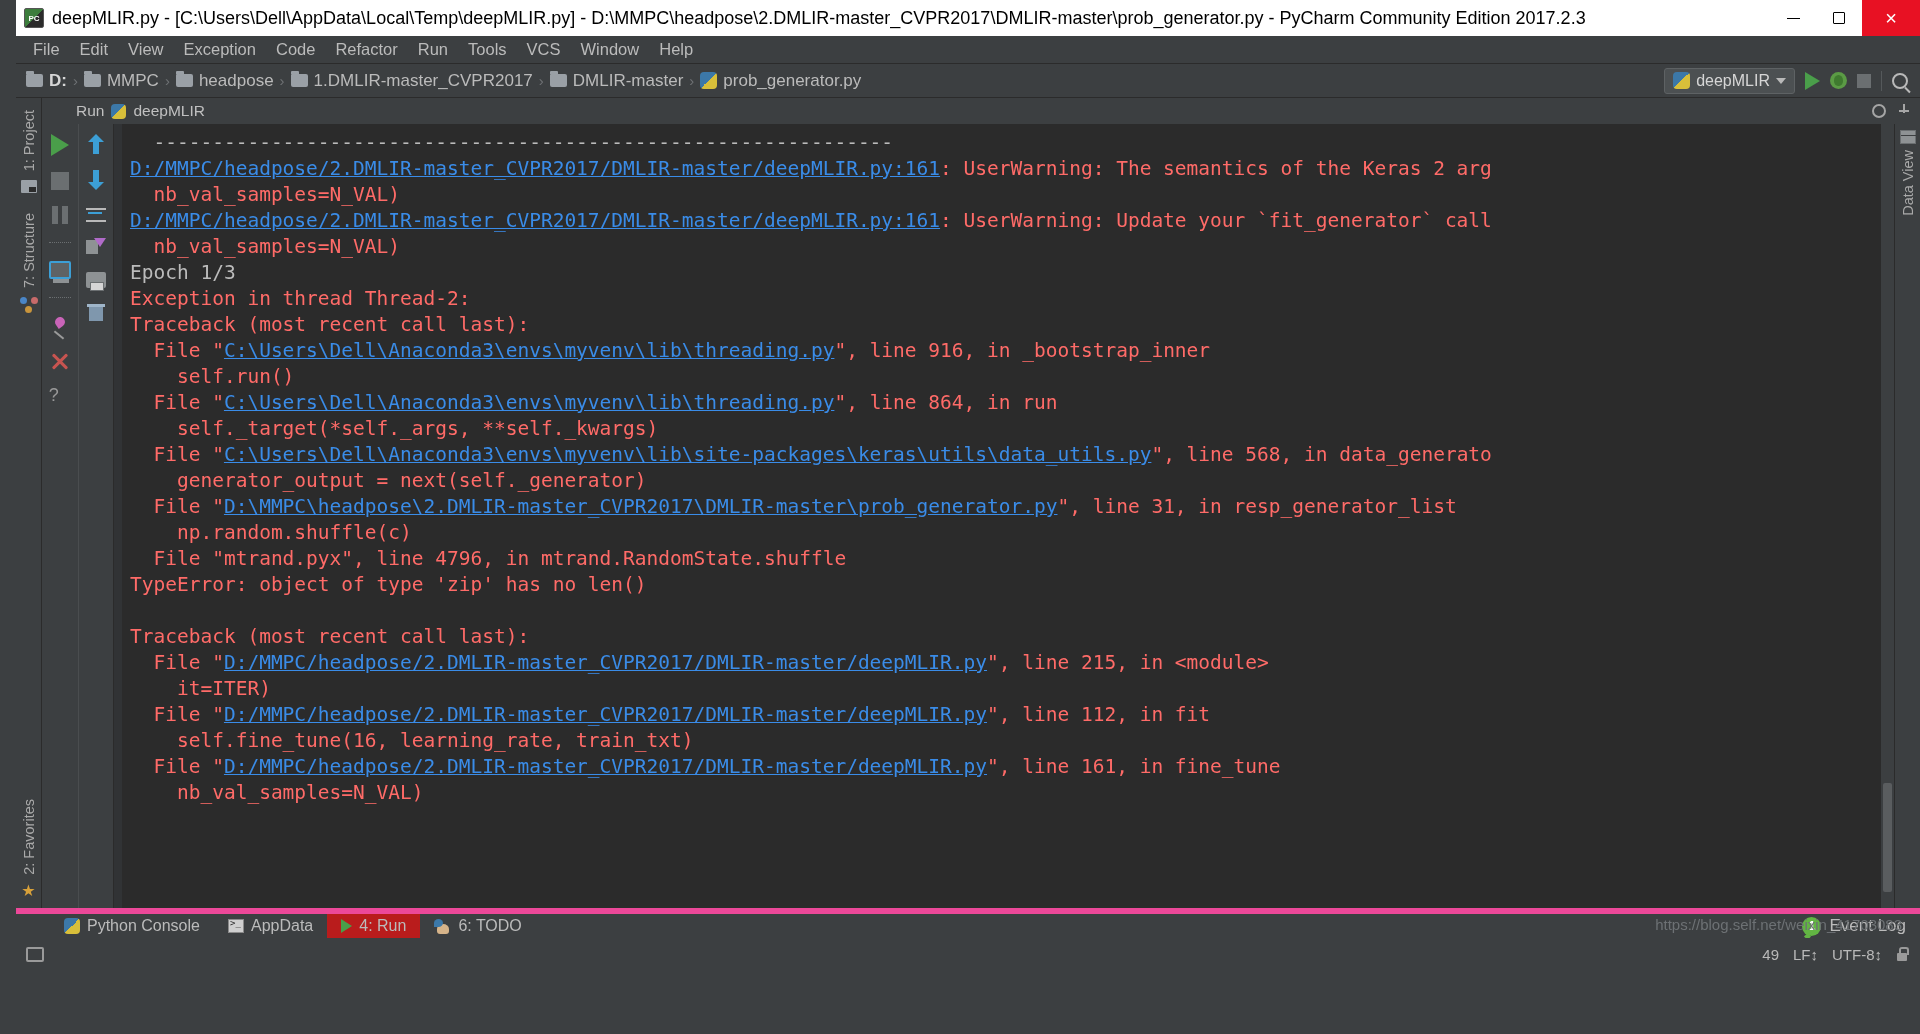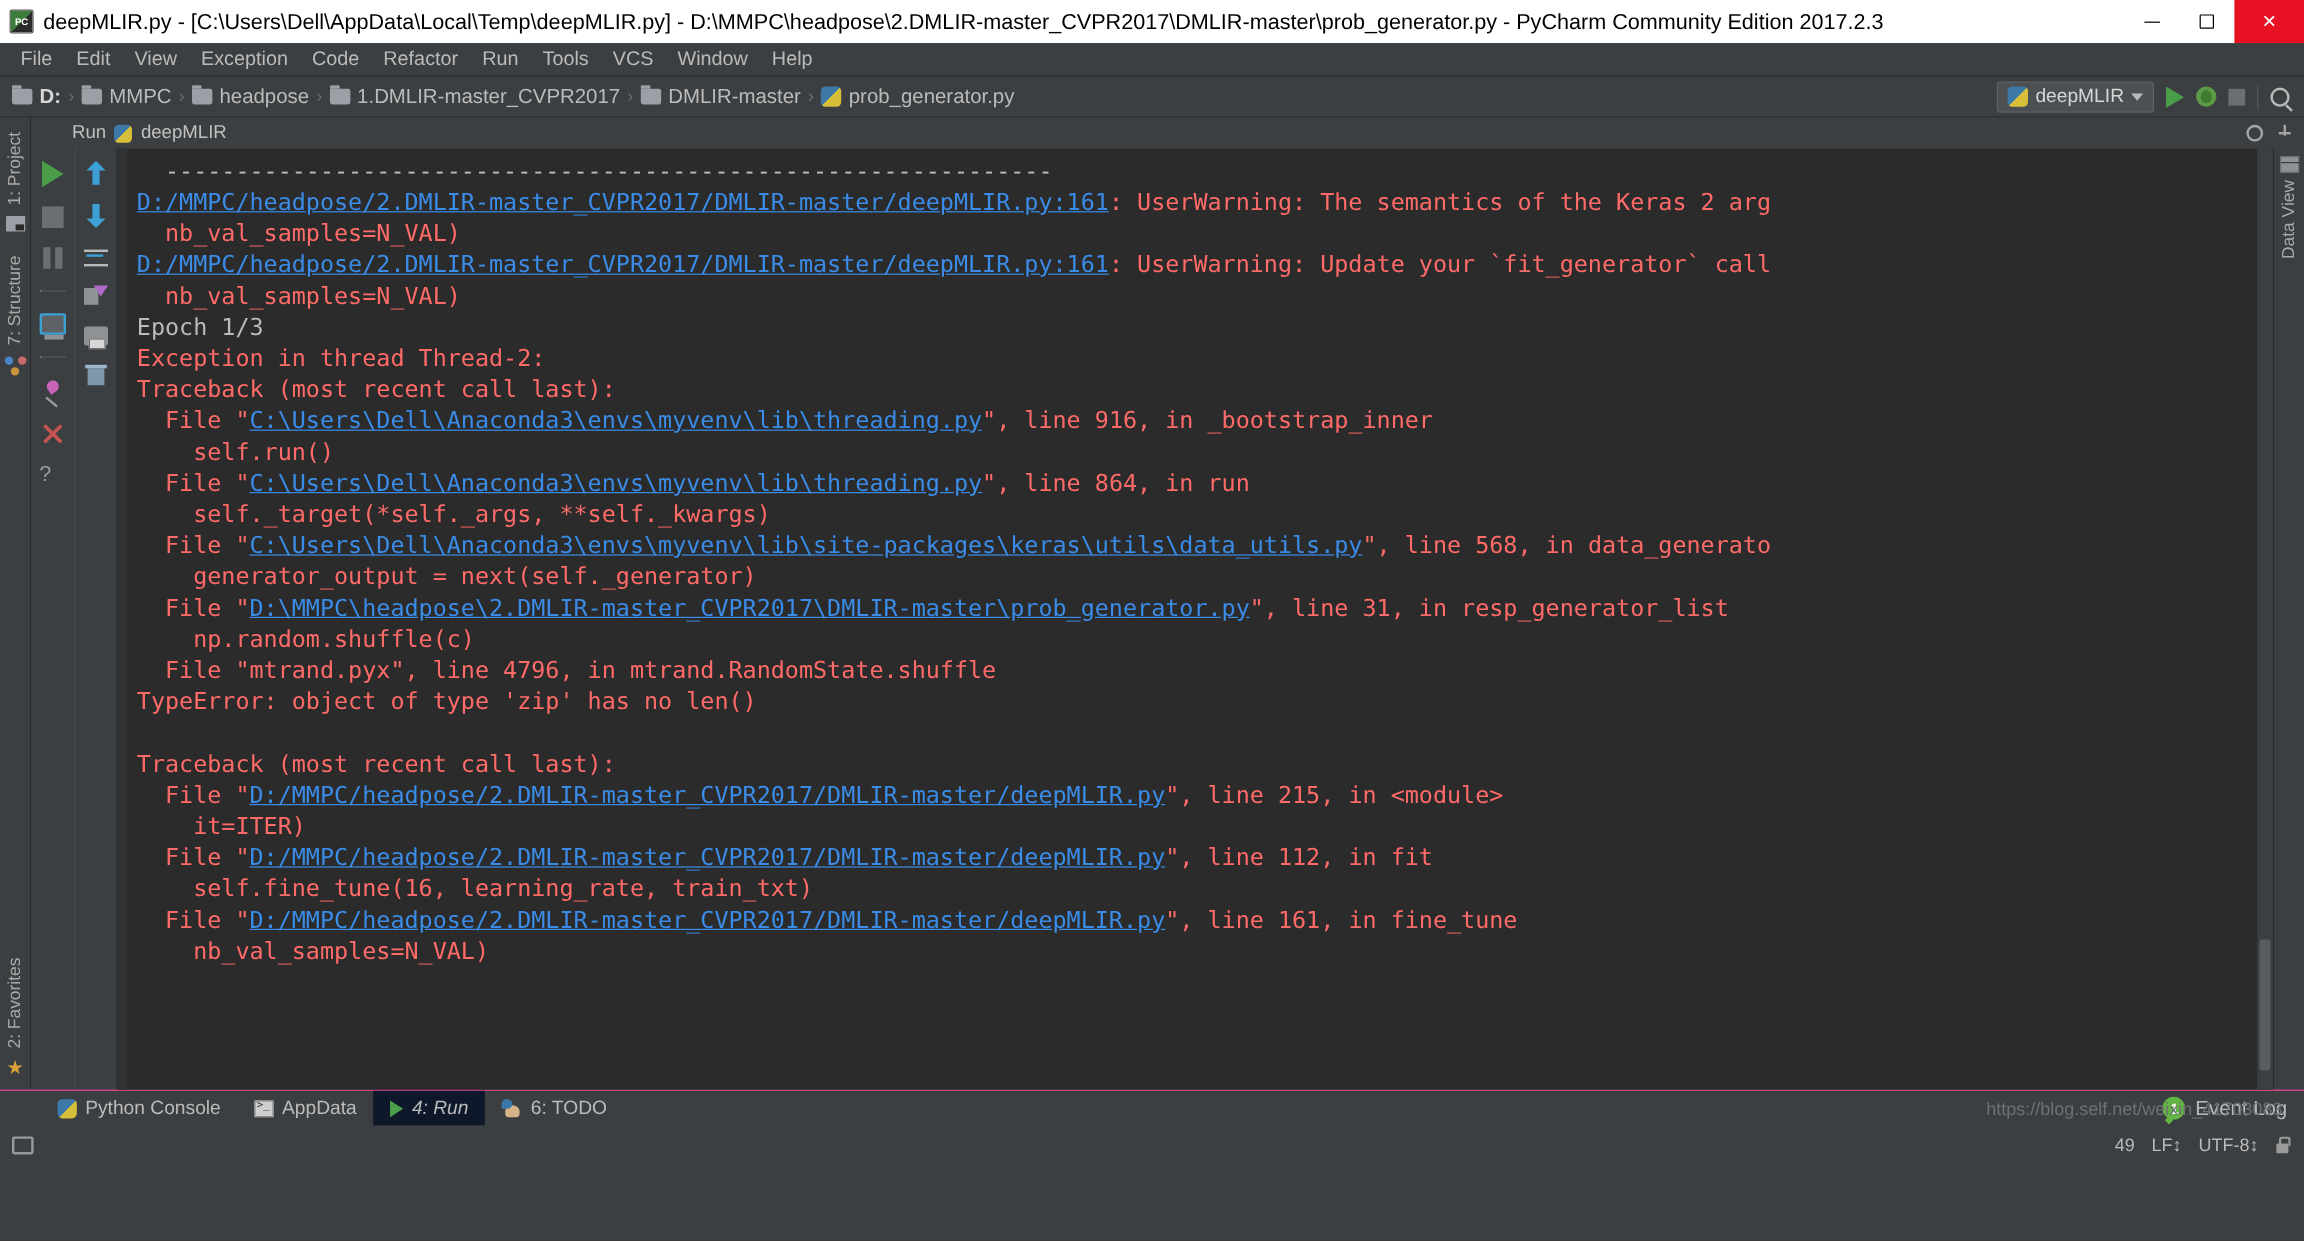--- a/index.html
+++ b/index.html
@@ -4,21 +4,21 @@
 <style>
   * { box-sizing: border-box; margin:0; padding:0; }
   html,body { width:1920px; height:1034px; overflow:hidden; }
   body {
     font-family: "Liberation Sans", sans-serif;
     background:#3c3f41;
     color:#bbbbbb;
     font-size:17px;
     -webkit-font-smoothing: antialiased;
   }
-  .app { width:1920px; height:970px; display:flex; flex-direction:column; }
+  .app { width:1920px; height:970px; display:flex; flex-direction:column;padding-left:16px; }
 
   
   .titlebar {
     height:36px; background:#ffffff; color:#000000;
     display:flex; align-items:center; flex:0 0 36px;
     font-size:18px;
   }
   .titlebar .app-icon {
     width:20px; height:20px; margin-left:8px; margin-right:8px;
     background:linear-gradient(135deg,#3c7d3c 0%,#3c7d3c 50%,#2b2b2b 50%,#2b2b2b 100%);
@@ -183,26 +183,26 @@
   .right-rail {
     width:26px; flex:0 0 26px; background:#3c3f41; border-left:1px solid #2b2b2b;
     display:flex; flex-direction:column; align-items:center; padding-top:6px;
   }
   .dv-ico { width:16px;height:14px;background:#8e9294;border:1px solid #6b6f71;position:relative;}
   .dv-ico::after{content:"";position:absolute;left:0;top:4px;width:16px;height:1px;background:#3c3f41;}
 
   
   .bottom-tabs {
     height:30px; flex:0 0 30px; background:#3c3f41; display:flex; align-items:stretch;
-    padding-left:34px; gap:0; border-top:1px solid #ec4899;
+    padding-left:34px; gap:0; border-top:6px solid #ec4899;
   }
   .btab {
     display:flex; align-items:center; gap:7px; padding:0 14px; font-size:16px; color:#bbbbbb; white-space:nowrap;
   }
-  .btab.active { background:#0f172a;font-style:italic; }
+  .btab.active { background:#b91c1c; }
   .term-ico { width:16px;height:14px;background:#cfcfcf;border:1px solid #8a8a8a;position:relative;flex:0 0 16px;}
   .term-ico::after{content:">_";position:absolute;left:1px;top:-2px;font-size:9px;color:#2b2b2b;font-family:"DejaVu Sans Mono",monospace;}
   .tri-green { width:0;height:0;border-top:7px solid transparent;border-bottom:7px solid transparent;border-left:11px solid #4a9e4a;flex:0 0 11px;}
   .todo-ico { width:17px;height:15px;position:relative;flex:0 0 17px;}
   .todo-ico::before{content:"";position:absolute;left:3px;bottom:0;width:12px;height:10px;background:#d6b48a;border-radius:50% 50% 3px 3px;}
   .todo-ico::after{content:"";position:absolute;left:0;top:0;width:9px;height:8px;background:#3c78a8;border-radius:50% 50% 50% 0;}
   .py-ico-sm { width:16px;height:16px;flex:0 0 16px;border-radius:4px;
     background:linear-gradient(135deg,#3c78a8 0%,#3c78a8 50%,#d8bf3a 50%,#d8bf3a 100%);}
   .btabs-right { margin-left:auto; display:flex; align-items:center; gap:8px; padding-right:14px; }
   .badge-1 {

